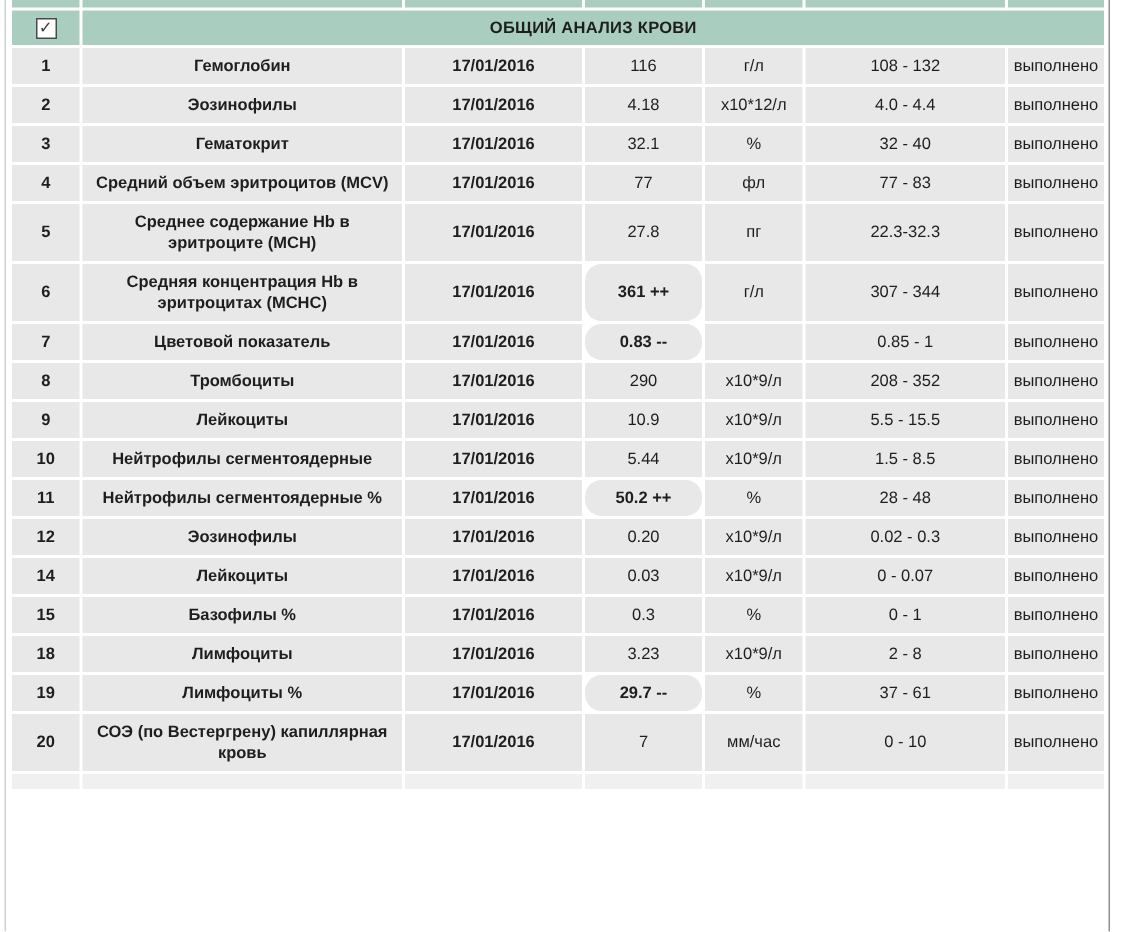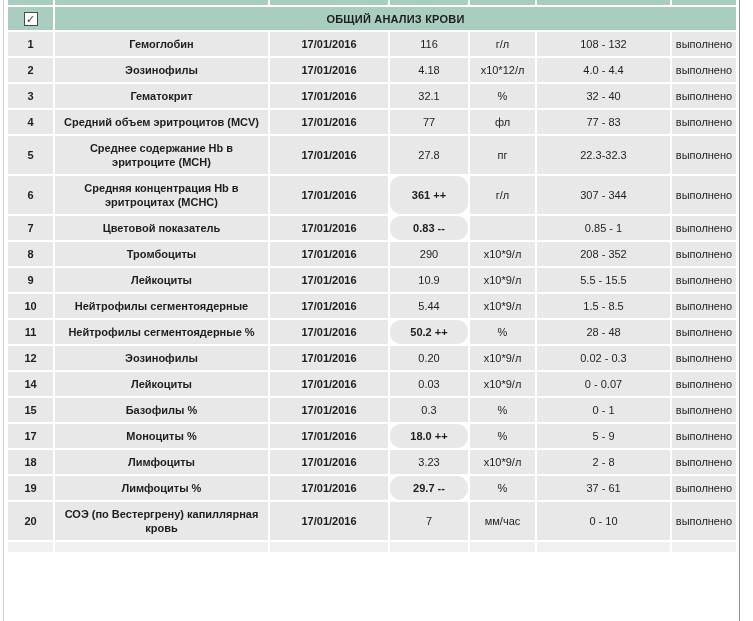--- a/index.html
+++ b/index.html
@@ -215,29 +215,20 @@
       <tr class="data-row">
     <td class="c-num-cell">15</td>
     <td class="c-name-cell">Базофилы %</td>
     <td class="c-date-cell">17/01/2016</td>
     <td class="c-value-cell">0.3</td>
     <td class="c-unit-cell">%</td>
     <td class="c-range-cell">0 - 1</td>
     <td class="c-status-cell">выполнено</td>
   </tr>
       <tr class="data-row">
-    <td class="c-num-cell">17</td>
-    <td class="c-name-cell">Моноциты %</td>
-    <td class="c-date-cell">17/01/2016</td>
-    <td class="c-value-cell bold">18.0 ++</td>
-    <td class="c-unit-cell">%</td>
-    <td class="c-range-cell">5 - 9</td>
-    <td class="c-status-cell">выполнено</td>
-  </tr>
-      <tr class="data-row">
     <td class="c-num-cell">18</td>
     <td class="c-name-cell">Лимфоциты</td>
     <td class="c-date-cell">17/01/2016</td>
     <td class="c-value-cell">3.23</td>
     <td class="c-unit-cell">х10*9/л</td>
     <td class="c-range-cell">2 - 8</td>
     <td class="c-status-cell">выполнено</td>
   </tr>
       <tr class="data-row">
     <td class="c-num-cell">19</td>

